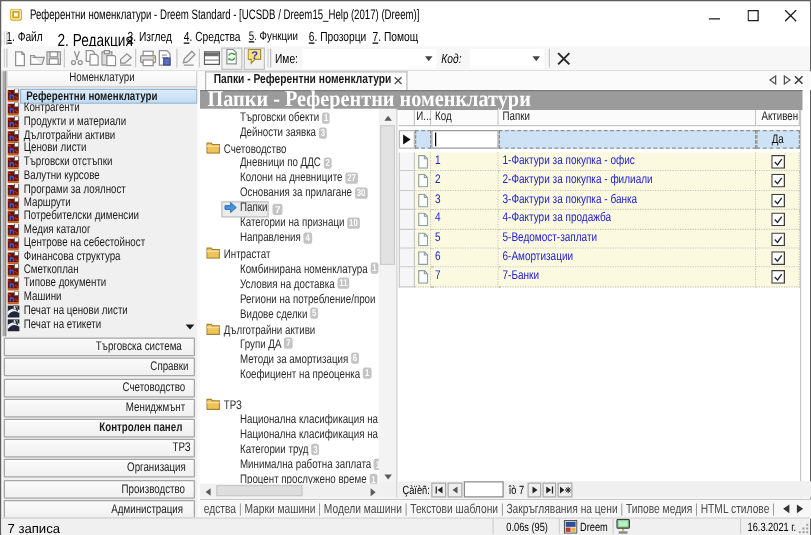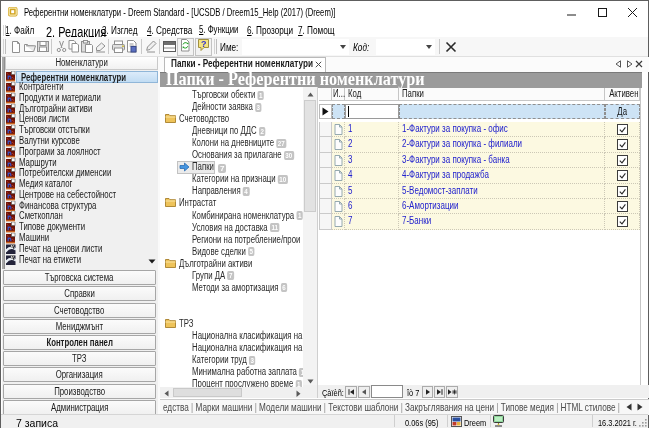--- a/index.html
+++ b/index.html
@@ -2,23 +2,23 @@
 <html><head><meta charset="utf-8">
 <style>
 * { margin:0; padding:0; box-sizing:border-box; }
 html,body { width:649px; height:428px; overflow:hidden; }
 body { font-family:"Liberation Sans", sans-serif; font-size:10.5px; color:#000; background:#fff; }
 .a { position:absolute; }
 #win { position:relative; width:649px; height:428px; background:#fff; border:1px solid #5e5e5e; }
 .t { display:inline-block; transform:scaleX(0.78); transform-origin:0 50%; white-space:pre; }
 .tg { display:inline-block; transform:scaleX(0.80); transform-origin:0 50%; white-space:pre; }
 .tc { display:inline-block; transform:scaleX(0.78); white-space:pre; }
-.a0 { white-space:pre;margin-left:10px; }
+.a0 { white-space:pre; }
 .litem { font-size:10px; line-height:10.8px; white-space:nowrap; color:#1a1a1a; }
-.lbtn { left:2px; width:153px; background:linear-gradient(#fbfbfb,#f0f0f0); border:1px solid #a6a6a6; border-radius:1px; text-align:center; color:#1a1a1a; font-size:10px; height:15px; line-height:13.5px; }
+.lbtn { left:2px; width:153px; background:linear-gradient(#fbfbfb,#f0f0f0); border:1px solid #a6a6a6; border-radius:1px; text-align:right; color:#1a1a1a; font-size:10px; height:15px; line-height:13.5px; }
 .trow { font-size:10px; line-height:12.05px; white-space:nowrap; color:#2a2a2a; }
 .badge { display:inline-block; background:#c4c4c4; color:#fff; font-size:8px; font-weight:bold; border-radius:2px; padding:0 2px; height:9px; line-height:9px; vertical-align:0.5px; }
 .gh { top:87px; height:13px; background:#fbfbfb; border-right:1px solid #c6c6c6; border-bottom:1px solid #c6c6c6; font-size:10px; line-height:12px; padding-left:3px; color:#1a1a1a; white-space:nowrap; }
 .fcell { top:103px; height:15px; background:#cde3f5; border:1px dashed #8f8f8f; }
 .dcell { background:#fcf9e1; border-bottom:1px dotted #ccc8b6; border-right:1px dotted #ccc8b6; font-size:10px; color:#2121cd; line-height:14px; padding-left:3px; white-space:nowrap; overflow:visible; }
 .ind { background:#f6f6f6; border:1px solid #cacaca; border-top:none; }
 .nbtn { top:385px; height:12px; border:1px solid #ababab; background:#eeeeee; }
 </style></head><body>
 <div id="win">
 
@@ -364,20 +364,21 @@
 <div class="a trow" style="left:191px;top:208.5px"><span class="t">Комбинирана номенклатура <span class="badge">1</span></span></div>
 <div class="a trow" style="left:191px;top:220.6px"><span class="t">Условия на доставка <span class="badge">11</span></span></div>
 <div class="a trow" style="left:191px;top:232.6px"><span class="t">Региони на потребление/прои</span></div>
 <div class="a trow" style="left:191px;top:244.7px"><span class="t">Видове сделки <span class="badge">5</span></span></div>
 <div class="a trow" style="left:164px;top:256.7px"><svg width="11" height="10" style="vertical-align:-1px">
         <path d="M0.5 1.5 h3.5 l1 1.2 h5.5 v6.8 h-10 z" fill="#eec35a" stroke="#a8802a" stroke-width="0.9"></path>
         <path d="M0.5 4 h10" stroke="#f9e09a" stroke-width="1.2"></path>
       </svg> <span class="t">Дълготрайни активи</span></div>
 <div class="a trow" style="left:191px;top:268.8px"><span class="t">Групи ДА <span class="badge">7</span></span></div>
 <div class="a trow" style="left:191px;top:280.8px"><span class="t">Методи за амортизация <span class="badge">6</span></span></div>
+<div class="a trow" style="left:191px;top:292.9px"><span class="t">Коефициент на преоценка <span class="badge">1</span></span></div>
 <div class="a trow" style="left:164px;top:317.0px"><svg width="11" height="10" style="vertical-align:-1px">
         <path d="M0.5 1.5 h3.5 l1 1.2 h5.5 v6.8 h-10 z" fill="#eec35a" stroke="#a8802a" stroke-width="0.9"></path>
         <path d="M0.5 4 h10" stroke="#f9e09a" stroke-width="1.2"></path>
       </svg> <span class="t">ТРЗ</span></div>
 <div class="a trow" style="left:191px;top:329.0px"><span class="t">Национална класификация на</span></div>
 <div class="a trow" style="left:191px;top:341.1px"><span class="t">Национална класификация на</span></div>
 <div class="a trow" style="left:191px;top:353.1px"><span class="t">Категории труд <span class="badge">3</span></span></div>
 <div class="a trow" style="left:191px;top:365.2px"><span class="t">Минимална работна заплата <span class="badge">1</span></span></div>
 <div class="a trow" style="left:191px;top:377.2px"><span class="t">Процент прослужено време <span class="badge">1</span></span></div>
 <div class="a" style="left:302px;top:86px;width:14px;height:298px;background:#f3f3f3;"></div>

